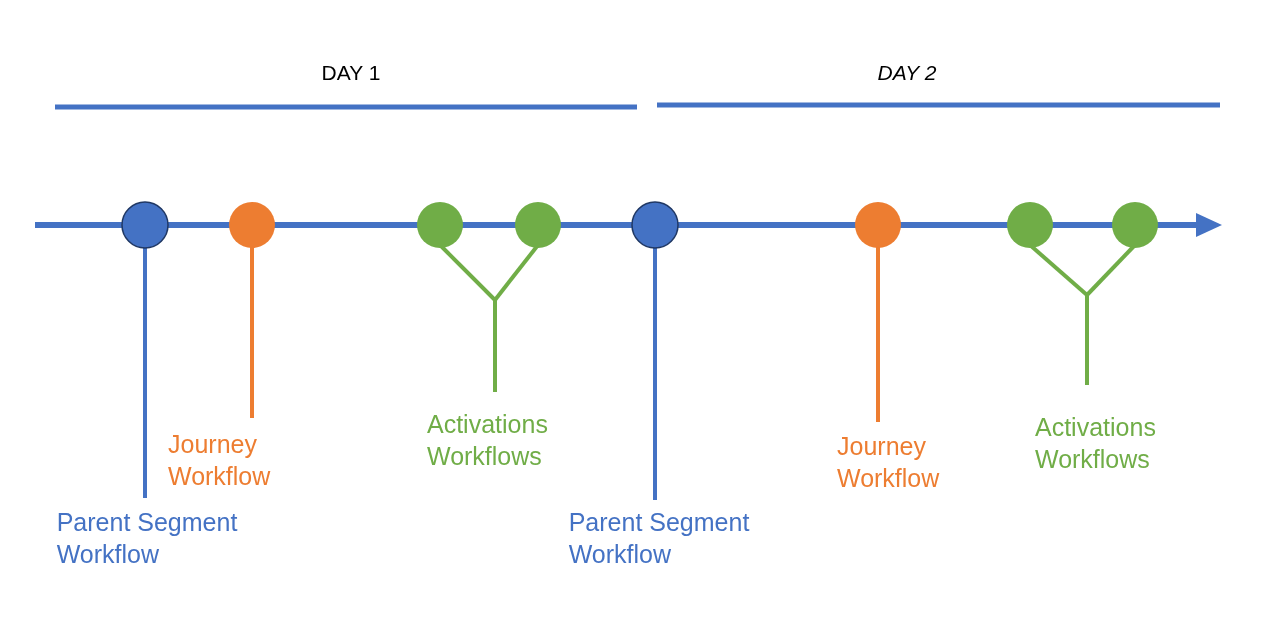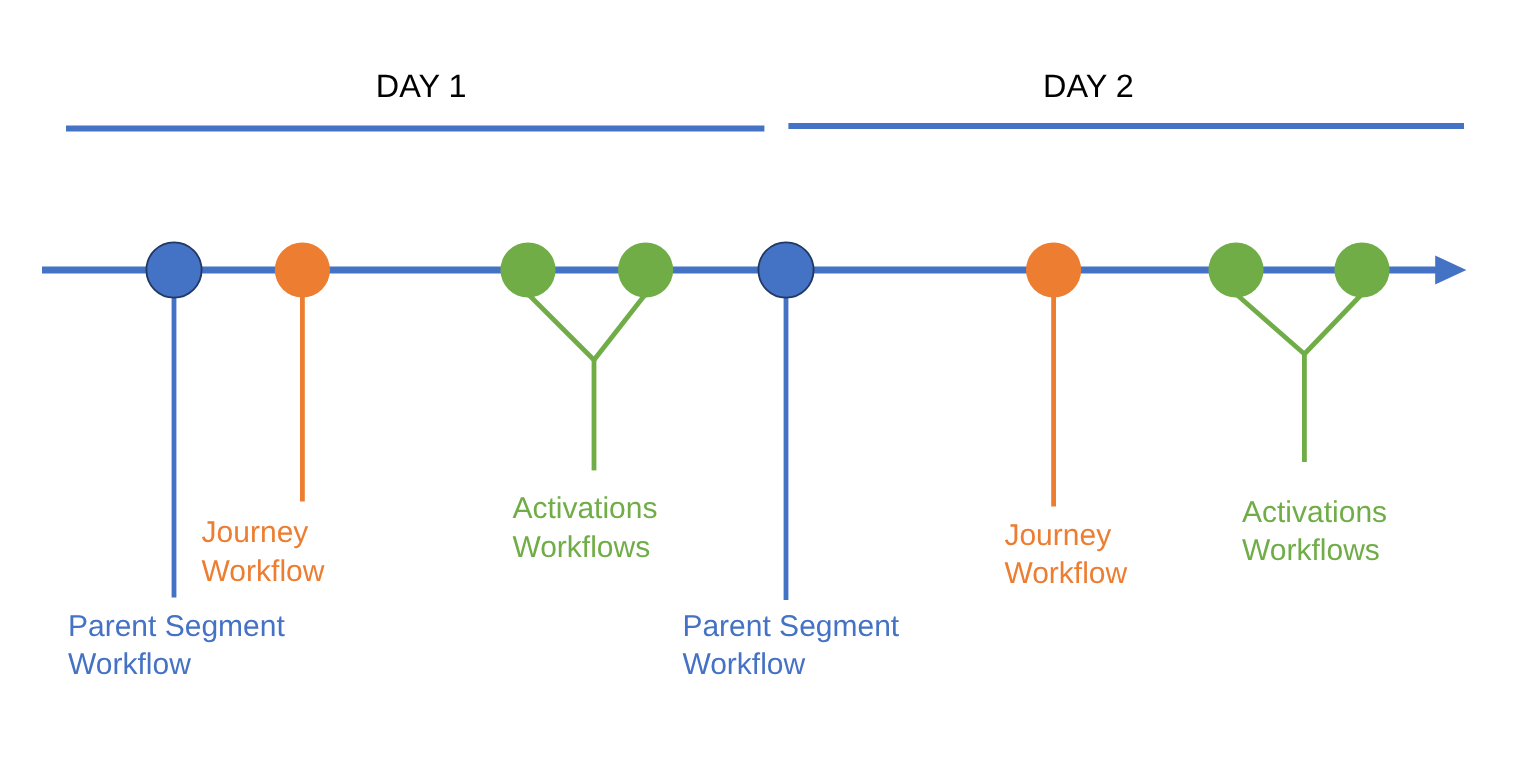--- a/index.html
+++ b/index.html
@@ -3,21 +3,21 @@
 <meta charset="utf-8">
 <style>
   html,body{margin:0;padding:0;background:#fff;}
   .canvas{
     position:relative;width:1264px;height:634px;background:#ffffff;overflow:hidden;
     font-family:"Liberation Sans",sans-serif;
   }
   .canvas svg{position:absolute;left:0;top:0;}
   .day-label{
     position:absolute;transform:translateX(-50%);
-    font-size:27px;line-height:31px;color:#000;white-space:nowrap;text-align:center;
+    font-size:21px;line-height:31px;color:#000;white-space:nowrap;text-align:center;
   }
   .event-label{
     position:absolute;font-size:25px;line-height:32px;white-space:pre-line;
   }
   .event-label.center{transform:translateX(-50%);text-align:left;}
   .event-label.left{text-align:left;}
 </style>
 </head>
 <body>
 
@@ -40,21 +40,21 @@
       <circle cx="655" cy="225" r="23" fill="#4472C4" stroke="#203864" stroke-width="1.5"></circle>
       <line x1="878" y1="246" x2="878" y2="422" stroke="#ED7D31" stroke-width="4"></line>
       <circle cx="878" cy="225" r="23" fill="#ED7D31"></circle>
       <line x1="1030" y1="245" x2="1087" y2="295" stroke="#70AD47" stroke-width="4"></line>
       <line x1="1135" y1="245" x2="1087" y2="295" stroke="#70AD47" stroke-width="4"></line>
       <line x1="1087" y1="295" x2="1087" y2="385" stroke="#70AD47" stroke-width="4"></line>
       <circle cx="1030" cy="225" r="23" fill="#70AD47"></circle>
       <circle cx="1135" cy="225" r="23" fill="#70AD47"></circle>
     </svg>
   <div class="day-label" id="day1-label" style="left: 351px; top: 57px; color: rgb(0, 0, 0);">DAY 1</div>
-  <div class="day-label" id="day2-label" style="left: 907px; top: 57px; color: rgb(0, 0, 0);">DAY 2</div>
+  <div class="day-label" id="day2-label" style="left: 907px; top: 57px; color: rgb(0, 0, 0); font-style: italic;">DAY 2</div>
   <div id="labels-mount">
       <div class="event-label center" style="left: 147px; top: 506px; color: rgb(68, 114, 196);">Parent Segment
 Workflow</div>
       <div class="event-label left" style="left: 168px; top: 428px; color: rgb(237, 125, 49);">Journey
 Workflow</div>
       <div class="event-label left" style="left: 427px; top: 408px; color: rgb(112, 173, 71);">Activations
 Workflows</div>
       <div class="event-label center" style="left: 659px; top: 506px; color: rgb(68, 114, 196);">Parent Segment
 Workflow</div>
       <div class="event-label left" style="left: 837px; top: 430px; color: rgb(237, 125, 49);">Journey

